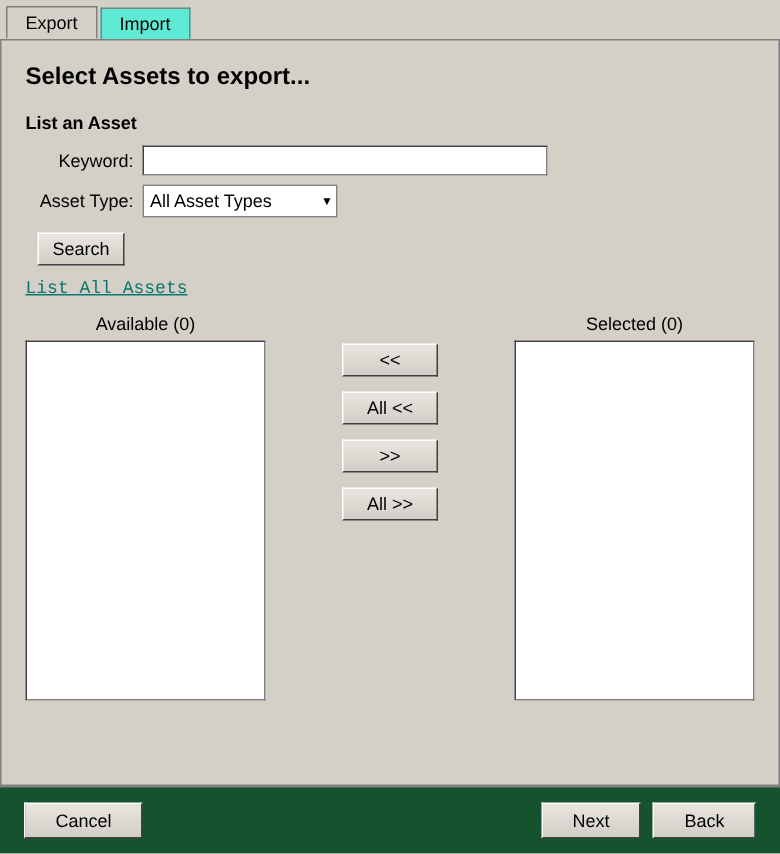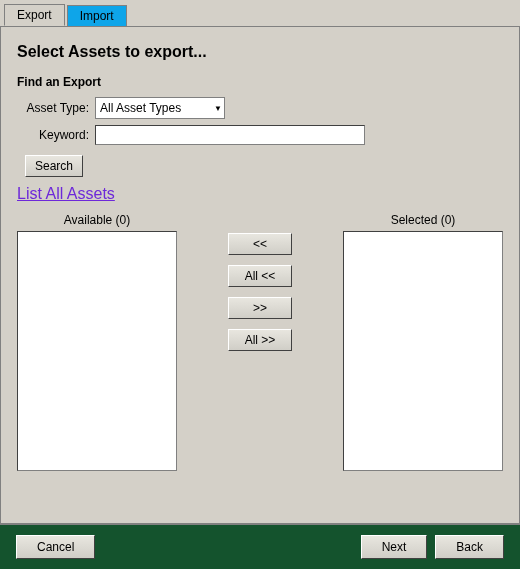--- a/index.html
+++ b/index.html
@@ -45,21 +45,21 @@
       position: relative;
     }
 
     .tab.active {
       background: #d4d0c8;
       z-index: 2;
       border-bottom: 1px solid #d4d0c8;
     }
 
     .tab.inactive {
-      background: #0ea5e9;
+      background: #5eead4;
     }
 
     
     .content {
       flex: 1;
       background: #d4d0c8;
       border: 1px solid #808080;
       border-top: 1px solid #808080;
       padding: 16px;
       display: flex;
@@ -144,25 +144,26 @@
     }
 
     .search-btn {
       margin-left: 4px;
       margin-top: 4px;
       margin-bottom: 4px;
       padding: 3px 9px;
     }
 
     .list-link {
-      color: #6d28d9;
+      color: #0f766e;
       text-decoration: underline;
       cursor: pointer;
-      font-size: 16px;
+      font-size: 12px;
       margin-bottom: 10px;
+      font-family: Liberation Mono, monospace;
     }
 
     
     .assets-area {
       display: flex;
       align-items: flex-start;
       flex: 1;
     }
 
     .list-column {
@@ -249,36 +250,36 @@
       <span>Export</span>
     </div>
     <div class="tab inactive">
       <span>Import</span>
     </div>
   </div>
 
   <div class="content">
     <div class="page-title">Select Assets to export...</div>
 
-    <div class="section-title">Find an Export</div>
+    <div class="section-title">List an Asset</div>
+
+    <div class="form-row">
+      <label class="form-label">Keyword:</label>
+      <input class="keyword-input" type="text" value="" style="">
+    </div>
 
     <div class="form-row">
       <label class="form-label">Asset Type:</label>
       <div class="select-wrapper">
         <select>
           <option>All Asset Types</option>
         </select>
       </div>
     </div>
 
-    <div class="form-row">
-      <label class="form-label">Keyword:</label>
-      <input class="keyword-input" type="text" value="" style="">
-    </div>
-
     <div style="margin-left: 4px; margin-bottom: 4px;">
       <button class="btn search-btn">Search</button>
     </div>
 
     <div class="list-link">List All Assets</div>
 
     <div class="assets-area">
 
       <div class="list-column">
         <div class="list-label">Available (0)</div>

